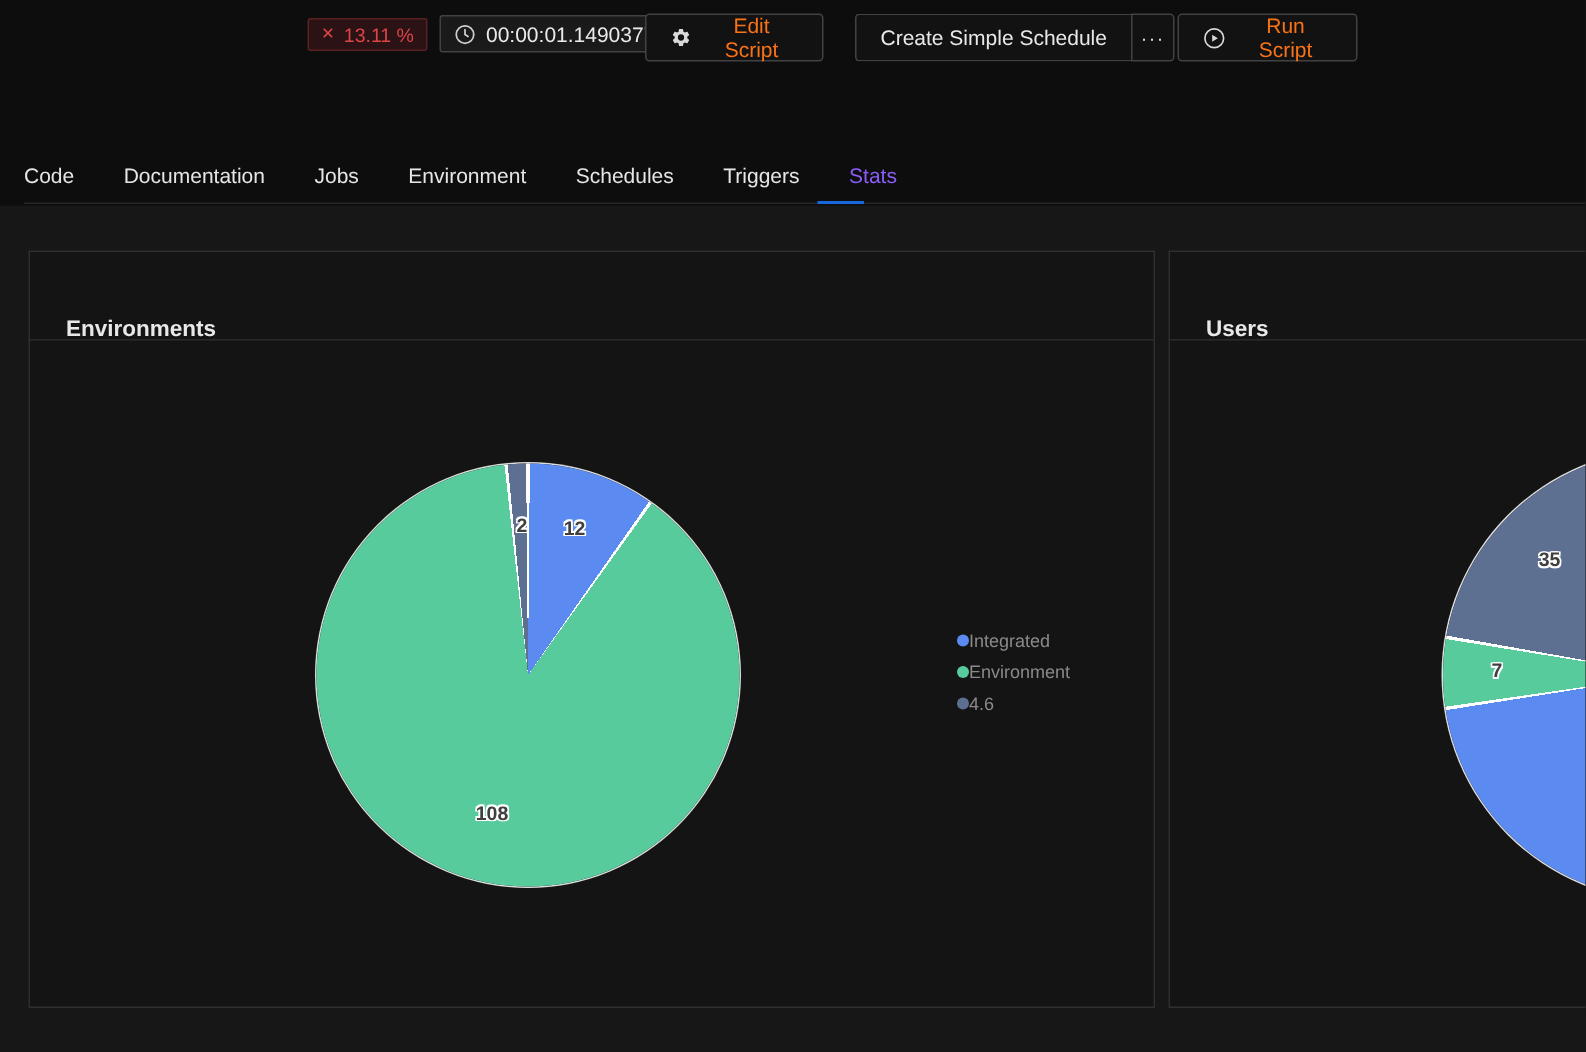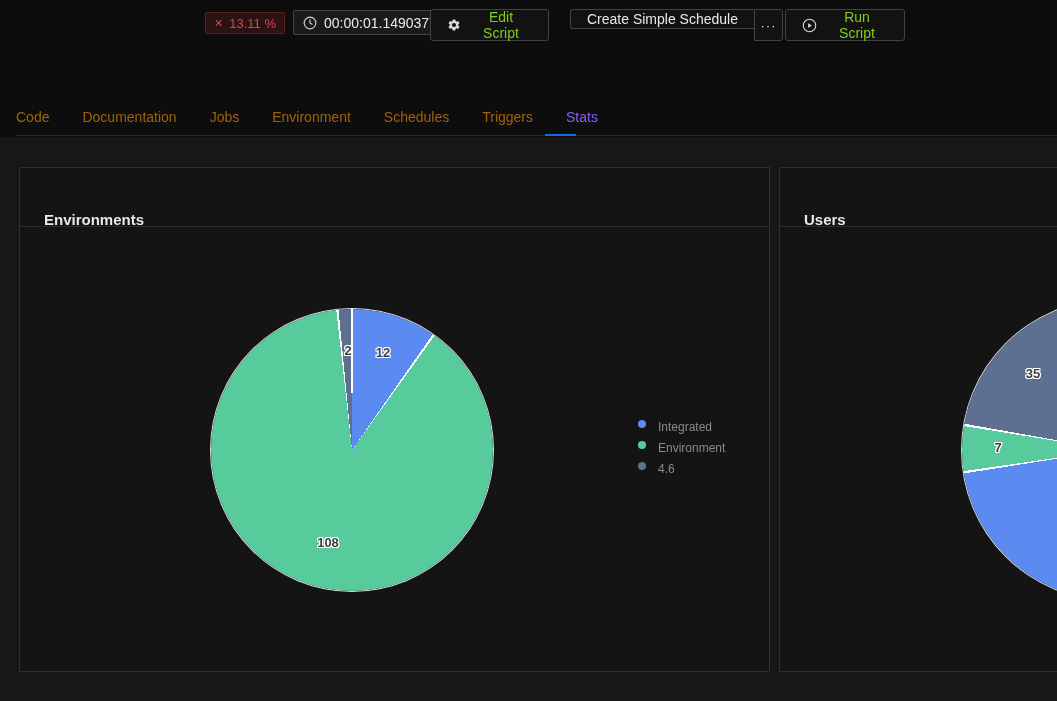--- a/index.html
+++ b/index.html
@@ -27,47 +27,47 @@
   .badge-timer {
     position:absolute; left:293px; top:10px; height:25px;
     display:inline-flex; align-items:center; gap:7px; padding:0 9px;
     background:#1a1a1a; border:1px solid #424242; border-radius:2px;
     color:#eaeaea; font-size:14px;
   }
   .btn {
     position:absolute; top:9px; height:32px;
     display:inline-flex; align-items:center; justify-content:center; gap:9px;
     padding:0 16px; background:#121212; border:1px solid #424242;
-    border-radius:3px; color:#84cc16; font-size:14px; cursor:pointer;
+    border-radius:3px; color:#f97316; font-size:14px; cursor:pointer;
     font-family:"Liberation Sans", sans-serif;
   }
   .btn svg { flex:0 0 auto; }
   .btn-edit  { left:430px; width:119px; }
   .btn-group { position:absolute; left:570px; top:9px; height:32px; display:flex; }
   .btn-group .btn-main {
-    position:static; height:20px; display:inline-flex; align-items:center;
+    position:static; height:32px; display:inline-flex; align-items:center;
     padding:0 16px; background:#121212; border:1px solid #424242;
     border-right:none; border-radius:3px 0 0 3px; color:#e8e8e8; font-size:14px; cursor:pointer;
     font-family:"Liberation Sans", sans-serif;
   }
   .btn-group .btn-more {
     position:static; height:32px; width:29px; display:inline-flex; align-items:center; justify-content:center;
     background:#121212; border:1px solid #424242; border-radius:0 3px 3px 0;
     color:#e8e8e8; font-size:13px; letter-spacing:1px; cursor:pointer;
     font-family:"Liberation Sans", sans-serif;
   }
   .btn-run   { left:785px; width:120px; }
   .btn-quick { left:922px; width:124px; }
   
   .tabbar {
     position:absolute; left:16px; top:100px; display:flex; gap:33px;
     height:36px; align-items:center;
   }
   .tab {
-    font-size:14px; color:#a16207; cursor:pointer; position:relative;
+    font-size:14px; color:#e5e5e5; cursor:pointer; position:relative;
     padding-bottom:2px;
   }
   .tab.active { color:#8b5cf6; }
   .tab-underline {
     position:absolute; left:545px; top:134px; width:31px; height:2px;
     background:#1668dc; z-index:2;
   }
   .tab-hairline {
     position:absolute; left:16px; top:135px; width:1041px; height:1px;
     background:#272727;
@@ -114,21 +114,21 @@
   }
   .slice-label {
     position:absolute; transform:translate(-50%,-50%);
     font-size:13px; font-weight:700; color:#3f3f3f;
     text-shadow:1px 0 0 #fff,-1px 0 0 #fff,0 1px 0 #fff,0 -1px 0 #fff,
       1px 1px 0 #fff,-1px -1px 0 #fff,1px -1px 0 #fff,-1px 1px 0 #fff;
     pointer-events:none; white-space:nowrap;
   }
   
   .legend { position:absolute; left:618px; top:193px; display:flex; flex-direction:column; gap:8px; }
-  .legend-item { display:flex; gap:12px; cursor:pointer; height:13px; }
+  .legend-item { display:flex; align-items:center; gap:0; cursor:pointer; height:13px; }
   .legend-dot { width:8px; height:8px; border-radius:50%; }
   .legend-text { font-size:12px; color:#8a8a8a; }
   .dot-blue  { background:#5b8af0; }
   .dot-green { background:#57cb9b; }
   .dot-gray  { background:#5d7092; }
 </style>
 </head>
 <body>
 
 <div class="top-region"></div>

